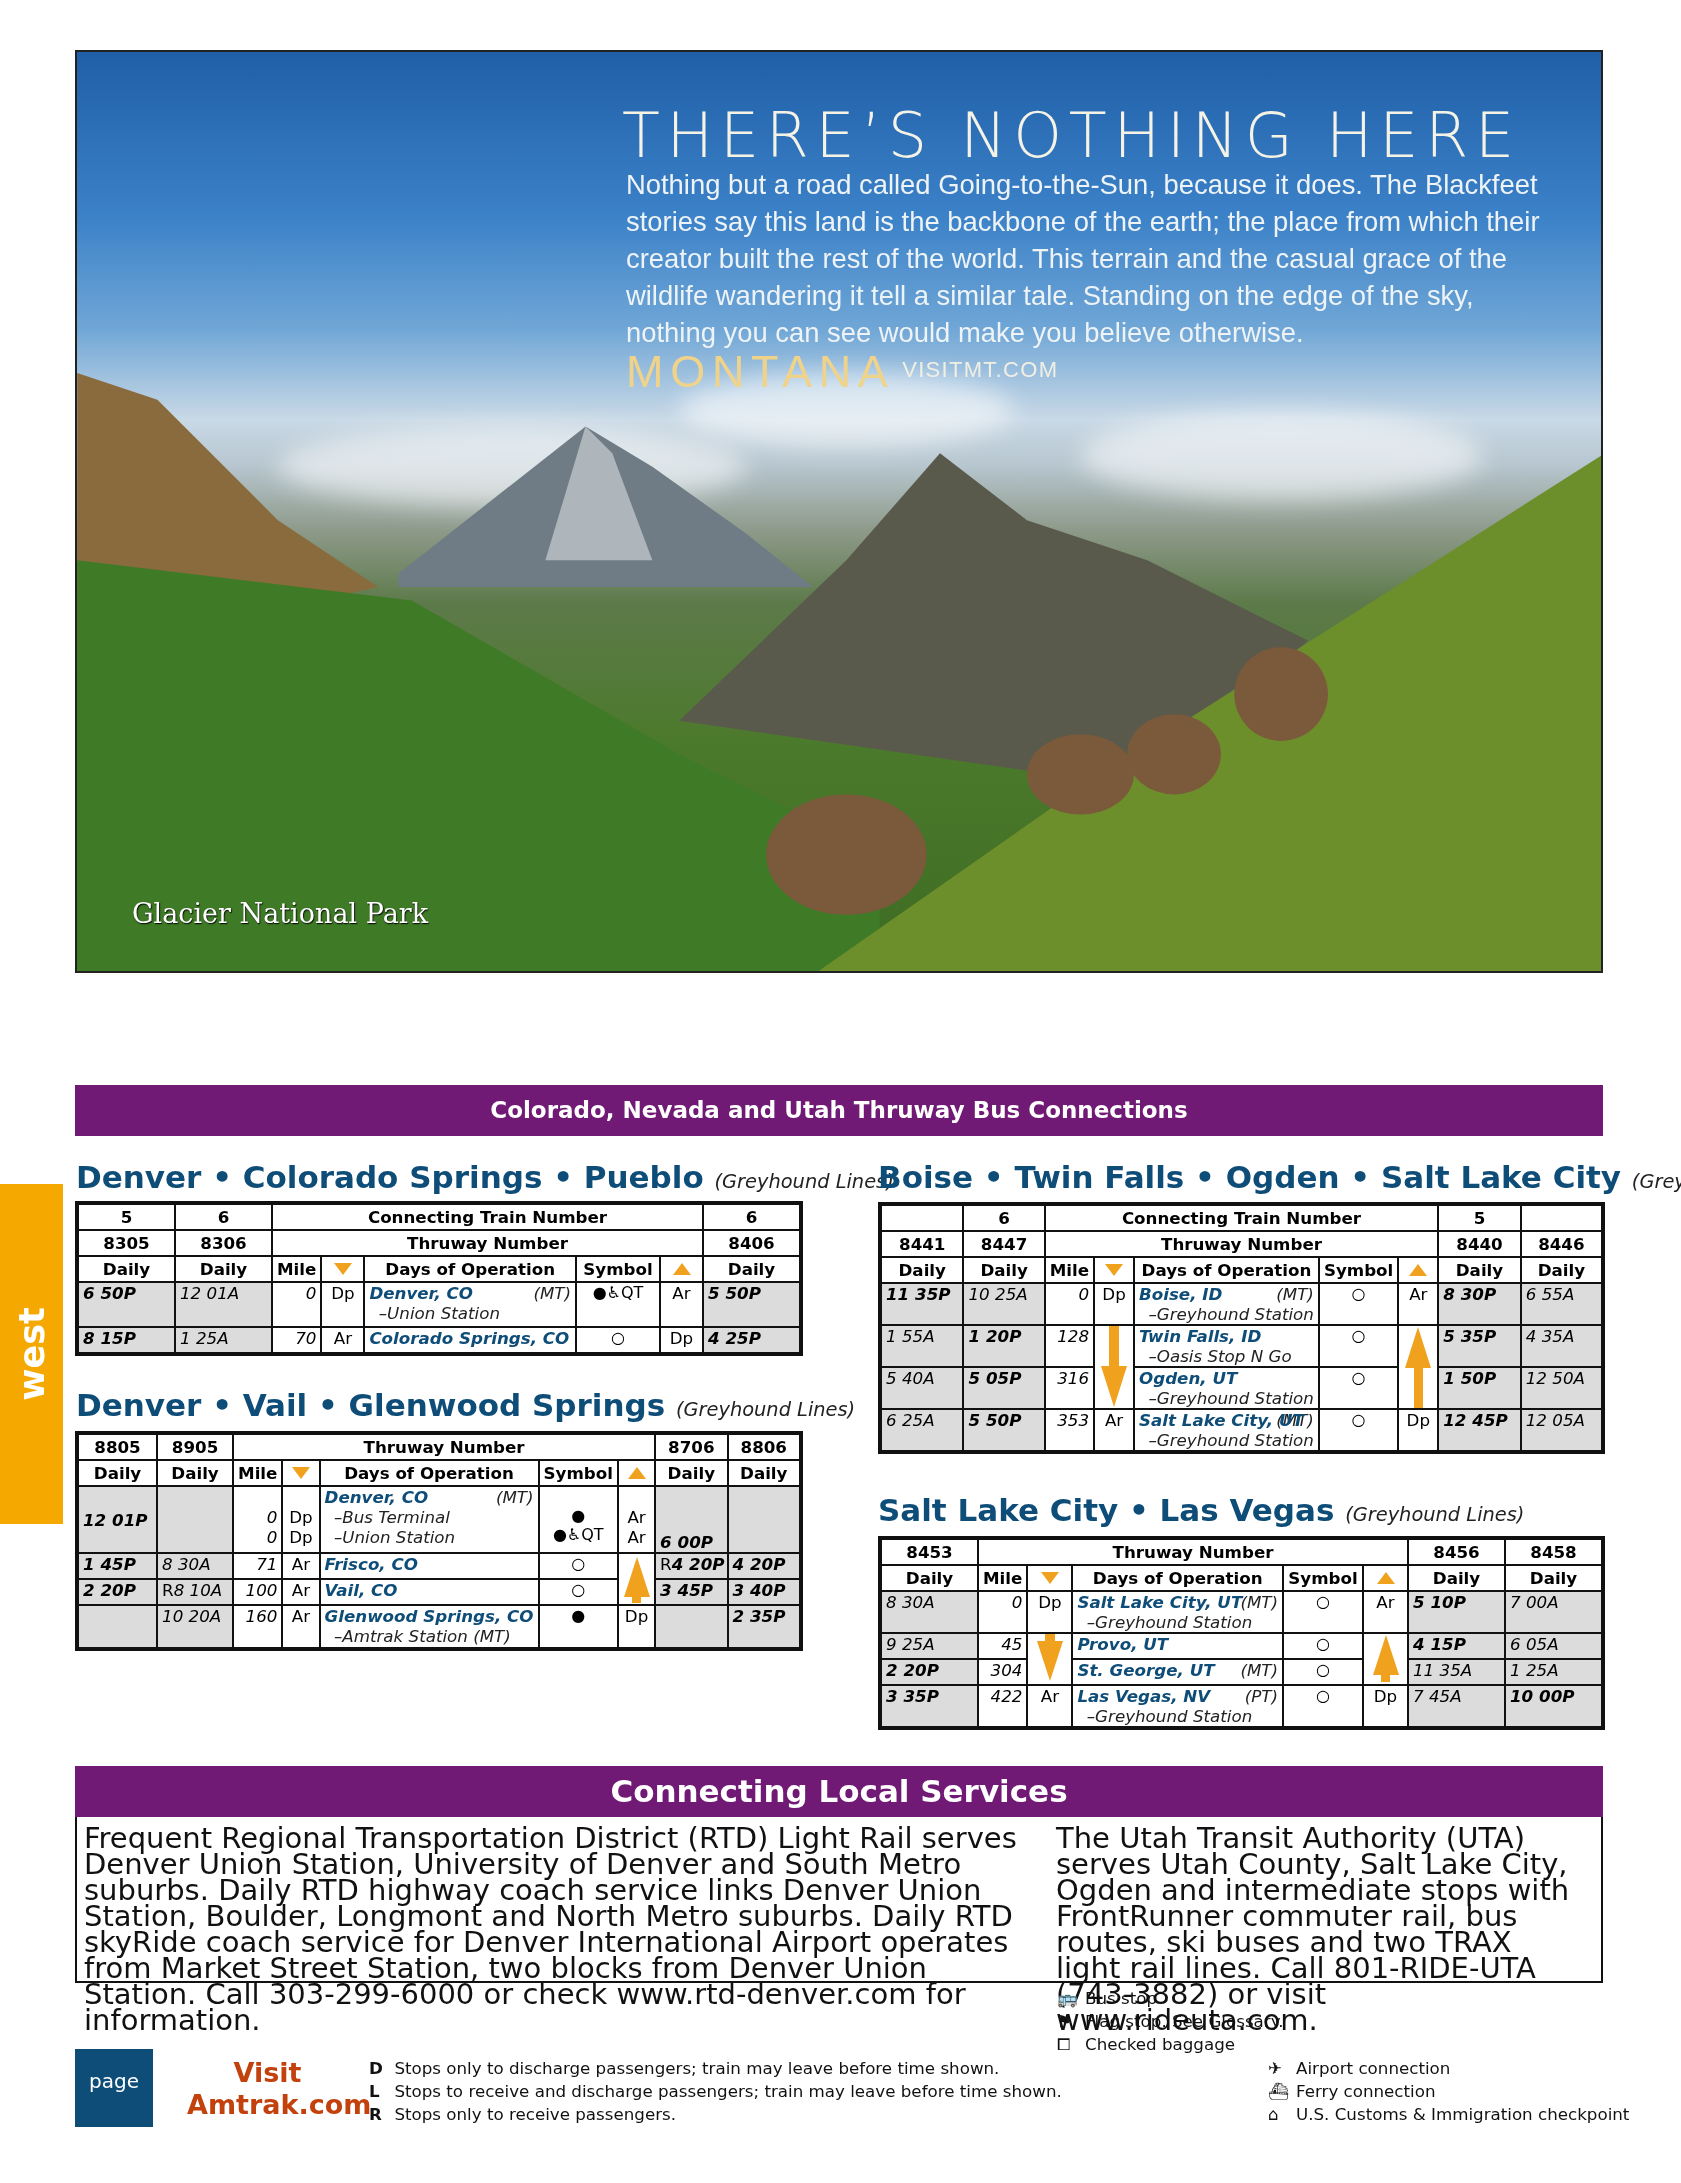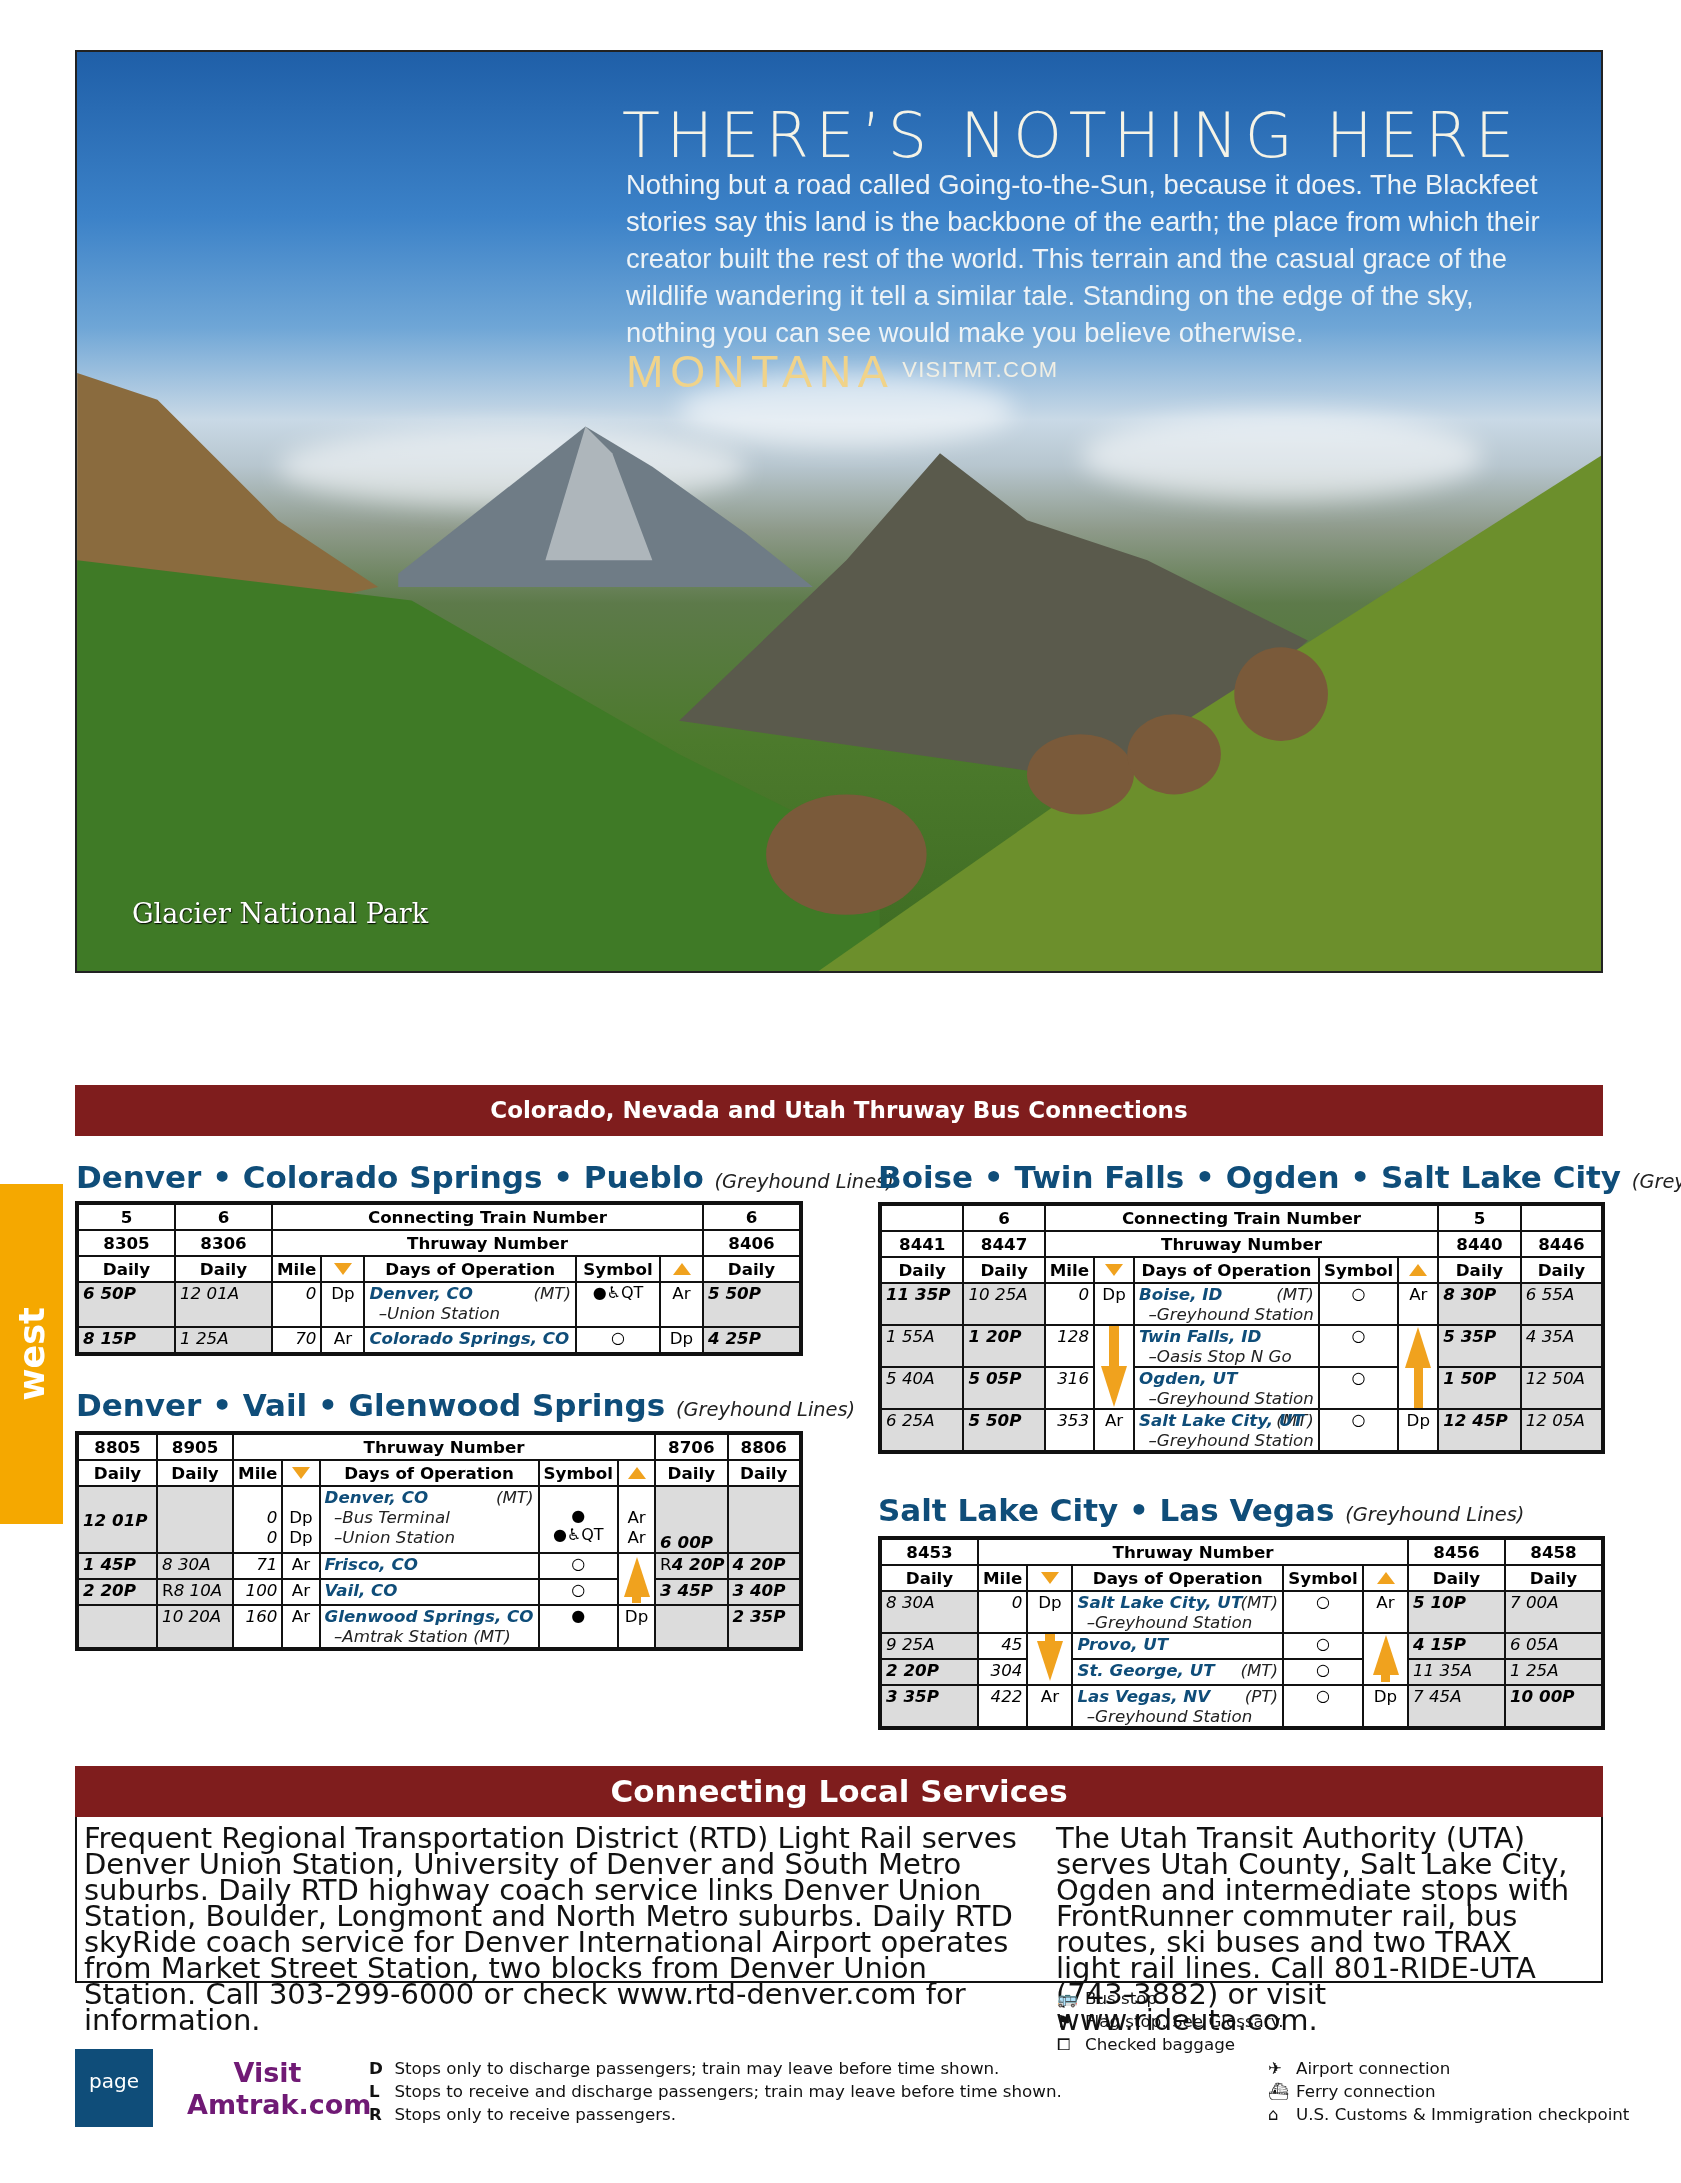--- a/index.html
+++ b/index.html
@@ -15,21 +15,21 @@
   #ad-body{left:549px;top:114px;width:937px;color:#eef3f6;font-size:27.4px;line-height:37px;font-family:"Liberation Sans",sans-serif;}
   #ad-brand{color:#f0d38a;font-size:45px;letter-spacing:6.7px;}
   #ad-url{color:#f1efe4;font-size:22px;letter-spacing:1.3px;vertical-align:super;}
   #ad-caption{left:55px;top:846px;color:#fff;font-size:27px;font-family:"DejaVu Serif",serif;text-shadow:0.7px 0.7px 1.3px #000;}
 
   
   #west-tab{left:0;top:1184px;width:63px;height:340px;background:#f5a800;}
   #west-tab span{position:absolute;left:50%;top:50%;transform:translate(-50%,-50%) rotate(-90deg);color:#fff;font-weight:bold;font-size:35px;font-family:"DejaVu Sans",sans-serif;}
 
   
-  .bar{background:#7f1d1d;color:#fff;text-align:center;font-weight:bold;font-family:"DejaVu Sans",sans-serif;}
+  .bar{background:#701a75;color:#fff;text-align:center;font-weight:bold;font-family:"DejaVu Sans",sans-serif;}
   #thruway-bar{left:75px;top:1085px;width:1528px;height:51px;line-height:51px;font-size:23px;}
   #local-bar{left:75px;top:1766px;width:1528px;height:51px;line-height:51px;font-size:31px;}
 
   
   .route-title{color:#0f4d79;font-weight:bold;font-size:31px;white-space:nowrap;font-family:"DejaVu Sans",sans-serif;}
   .route-title .op{font-weight:normal;font-style:italic;color:#222;font-size:19.4px;}
 
   
   table.tt{position:absolute;border-collapse:collapse;border:4px solid #111;font-family:"DejaVu Sans",sans-serif;}
   table.tt td{border:2px solid #111;padding:0 4px;font-size:16.7px;height:24px;vertical-align:top;white-space:nowrap;}
@@ -54,21 +54,21 @@
   
   #local-box{left:75px;top:1817px;width:1528px;height:166px;border:2px solid #111;border-top:none;box-sizing:border-box;}
   .local-text{font-size:29px;line-height:26px;color:#111;font-family:"DejaVu Sans",sans-serif;}
   #local-left{left:84px;top:1825px;width:950px;}
   #local-right{left:1056px;top:1825px;width:529px;}
 
   
   #page-box{left:75px;top:2049px;width:78px;height:78px;background:#0f4d79;color:#fff;text-align:center;font-family:"DejaVu Sans",sans-serif;}
   #page-box .pl{font-size:20px;margin-top:20px;display:block;}
   #page-box .pn{font-size:35px;display:block;line-height:39px;margin-top:48px;}
-  #visit{left:187px;top:2057px;width:161px;text-align:center;color:#701a75;font-weight:bold;font-size:27px;line-height:32px;font-family:"DejaVu Sans",sans-serif;}
+  #visit{left:187px;top:2057px;width:161px;text-align:center;color:#c2410c;font-weight:bold;font-size:27px;line-height:32px;font-family:"DejaVu Sans",sans-serif;}
   .legend{font-size:16.7px;line-height:23px;color:#111;font-family:"DejaVu Sans",sans-serif;}
   .legend .k{font-weight:bold;display:inline-block;width:25.4px;}
   .legend .ic{display:inline-block;width:28px;}
   #legend-codes{left:369px;top:2057px;}
   #legend-sym1{left:1034px;top:1987px;margin-left:23px;}
   #legend-sym2{left:1268px;top:2057px;}
 </style>
 </head>
 <body>
 

